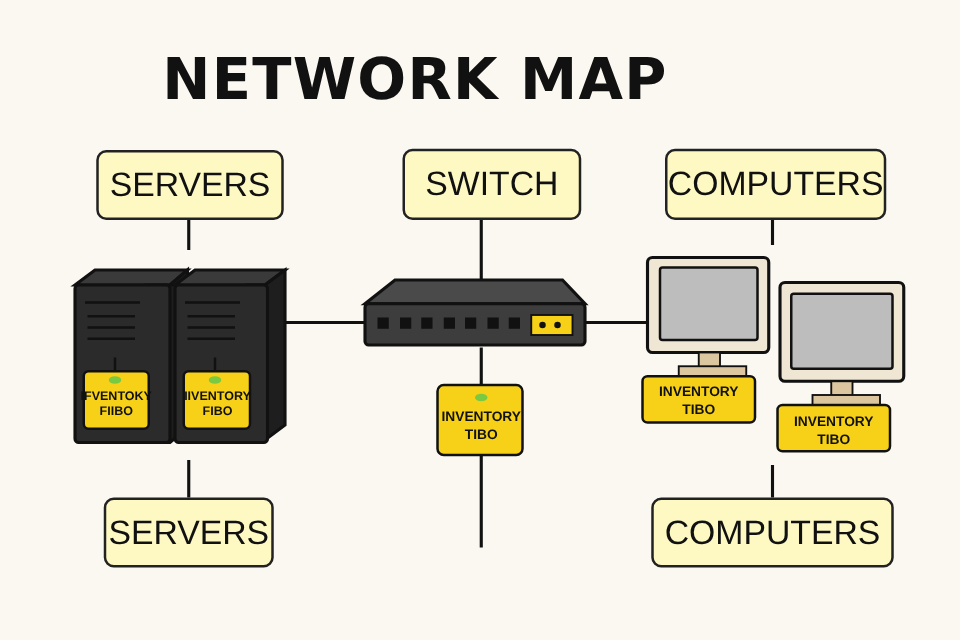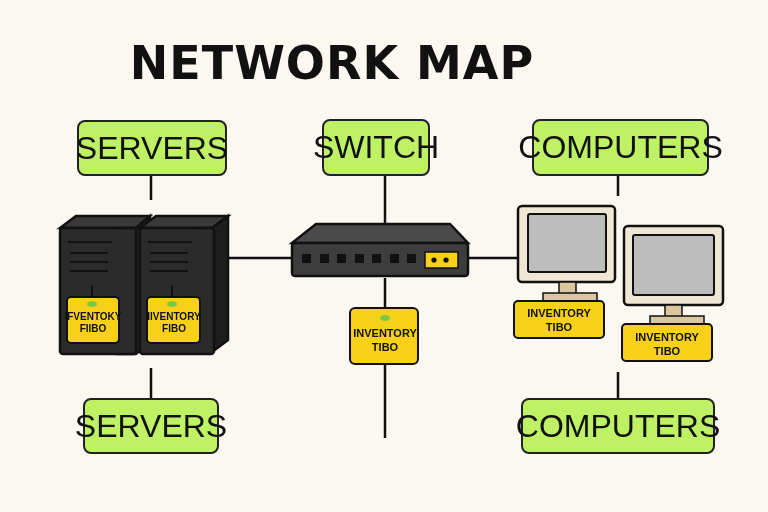--- a/index.html
+++ b/index.html
@@ -9,24 +9,24 @@
     font-family: "DejaVu Sans", "Liberation Sans", sans-serif;
     position: relative;
   }
   #stage { position: absolute; left: 0; top: 0; width: 768px; height: 512px; }
   .title {
     position: absolute; left: 0; width: 664px; top: 36px;
     text-align: center; font-size: 46px; font-weight: bold;
     color: #111; letter-spacing: 1px;
   }
   .label-box {
-    position: absolute; background: #bef264; border: 2px solid #222;
+    position: absolute; background: #fef9c3; border: 2px solid #222;
     border-radius: 8px; box-sizing: border-box;
     display: flex; align-items: center; justify-content: center;
-    font-size: 32px; color: #111; font-family: "Liberation Sans", sans-serif;
+    font-size: 27px; color: #111; font-family: "Liberation Sans", sans-serif;
   }
   svg text { font-family: "Liberation Sans", sans-serif; font-weight: bold; }
 </style>
 </head>
 <body>
 
 <div id="stage">
   <svg width="768" height="512" viewBox="0 0 768 512" style="position:absolute;left:0;top:0">
 
     <g stroke="#111" stroke-width="2.5" fill="none">
@@ -112,17 +112,17 @@
       <rect x="650" y="316" width="54" height="8" fill="#dcc6a0" stroke="#111" stroke-width="1.5"></rect>
       <rect x="622" y="324" width="90" height="37" rx="4" fill="#f7d117" stroke="#111" stroke-width="2"></rect>
       <text x="667" y="341" font-size="11" text-anchor="middle" fill="#111">INVENTORY</text>
       <text x="667" y="355" font-size="11" text-anchor="middle" fill="#111">TIBO</text>
     </g>
   </svg>
 
   <div class="title">NETWORK MAP</div>
 
   <div class="label-box" style="left:77px;top:120px;width:150px;height:56px;">SERVERS</div>
-  <div class="label-box" style="left:322px;top:119px;width:108px;height:57px;">SWITCH</div>
+  <div class="label-box" style="left:322px;top:119px;width:143px;height:57px;">SWITCH</div>
   <div class="label-box" style="left:532px;top:119px;width:177px;height:57px;">COMPUTERS</div>
   <div class="label-box" style="left:83px;top:398px;width:136px;height:56px;">SERVERS</div>
   <div class="label-box" style="left:521px;top:398px;width:194px;height:56px;">COMPUTERS</div>
 </div>
 
 </body></html>

